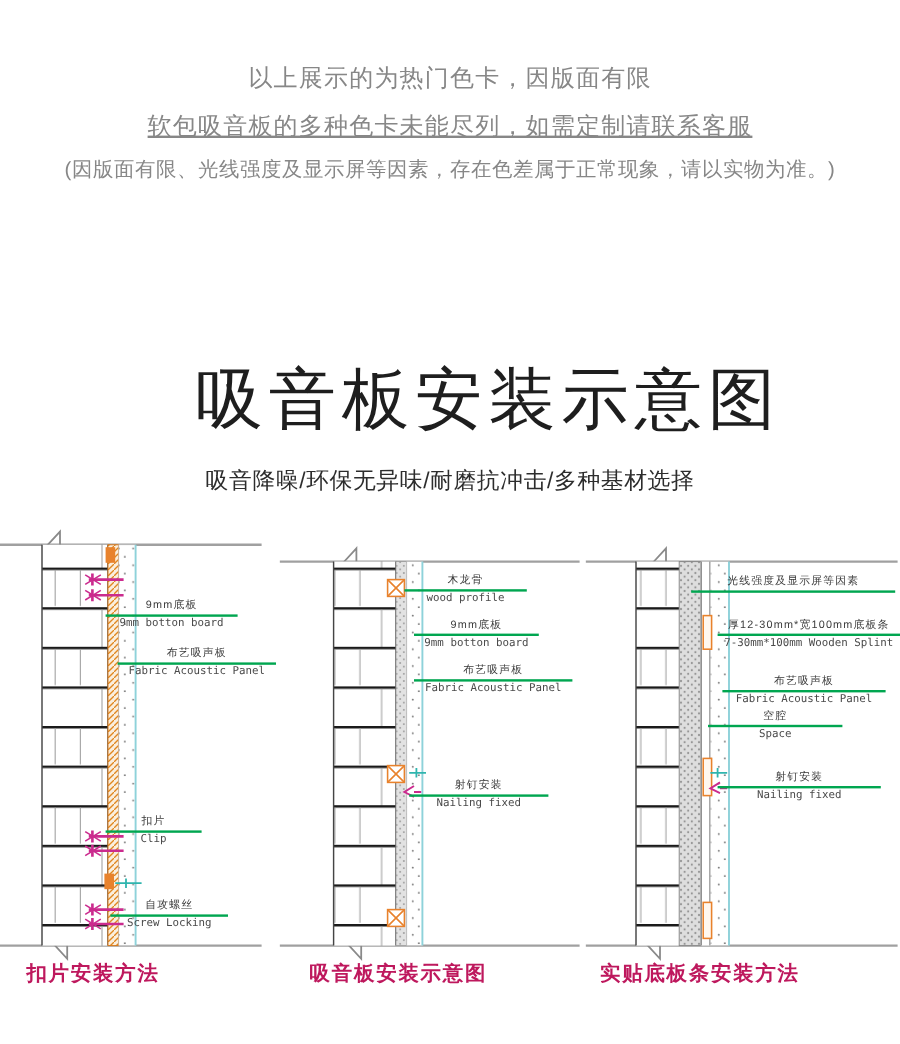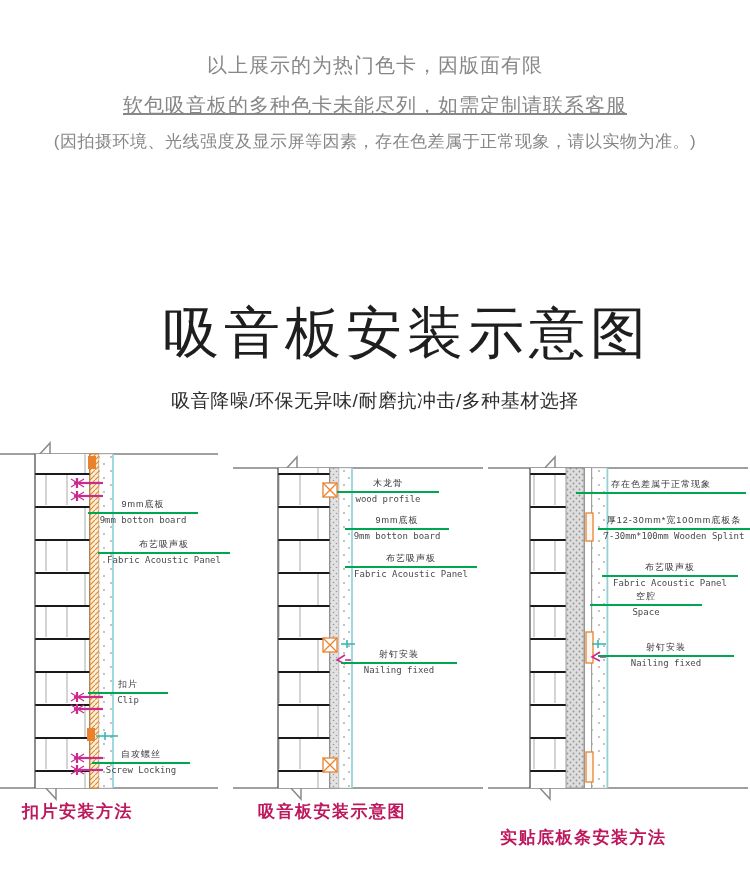--- a/index.html
+++ b/index.html
@@ -26,30 +26,30 @@
   .lbl .cn{font-size:9px;color:#3a3a3a;text-align:center;letter-spacing:1px;
            padding-bottom:1px;white-space:nowrap;}
   .lbl .rule{height:0;border-top:2px solid #00a650;}
   .lbl .en{font-family:"DejaVu Sans Mono",monospace;font-size:9px;color:#4a4a4a;
            text-align:center;padding-top:1px;white-space:nowrap;}
   
   .caption{position:absolute;top:800px;font-size:17px;font-weight:bold;color:#be185d;
            letter-spacing:1.5px;}
   #cap1{left:22px;}
   #cap2{left:258px;}
-  #cap3{left:500px;margin-top:26px;}
+  #cap3{left:500px;}
 </style>
 </head>
 <body>
 
 <div id="page">
 
   <div class="notice" id="notice1">以上展示的为热门色卡，因版面有限</div>
   <div class="notice" id="notice2">软包吸音板的多种色卡未能尽列，如需定制请联系客服</div>
-  <div class="notice" id="notice3">(因拍摄环境、光线强度及显示屏等因素，存在色差属于正常现象，请以实物为准。)</div>
+  <div class="notice" id="notice3">(因版面有限、光线强度及显示屏等因素，存在色差属于正常现象，请以实物为准。)</div>
 
   <div id="main-title">吸音板安装示意图</div>
   <div id="subtitle">吸音降噪/环保无异味/耐磨抗冲击/多种基材选择</div>
 
   <div class="diagram" id="d1">
     <svg width="232" height="362" viewBox="0 0 232 362">
       <defs>
         <pattern id="brick1" width="55" height="66" patternUnits="userSpaceOnUse">
           <rect width="55" height="66" fill="#ffffff"></rect>
           <line x1="0" y1="1" x2="55" y2="1" stroke="#1a1a1a" stroke-width="2"></line>
@@ -224,21 +224,21 @@
 
       <g stroke="#e8822c" stroke-width="1.3" fill="#fff8f0">
         <rect x="98" y="73" width="7" height="28"></rect>
         <rect x="98" y="192" width="7" height="31"></rect>
         <rect x="98" y="312" width="7" height="30"></rect>
       </g>
       <path d="M104,204 h14 M110,200 v8" fill="none" stroke="#2fb5ae" stroke-width="1.5"></path>
       <path d="M112,212 l-8,5 8,4 M112,217 h6" fill="none" stroke="#cb2b8e" stroke-width="1.6"></path>
     </svg>
     <div class="lbl" style="left:88px;top:38px;width:170px;">
-      <div class="cn">存在色差属于正常现象</div>
+      <div class="cn">光线强度及显示屏等因素</div>
       <div class="rule"></div>
       <div class="en"></div>
     </div>
     <div class="lbl" style="left:110px;top:74px;width:152px;">
       <div class="cn">厚12-30mm*宽100mm底板条</div>
       <div class="rule"></div>
       <div class="en">7-30mm*100mm Wooden Splint</div>
     </div>
     <div class="lbl" style="left:114px;top:121px;width:136px;">
       <div class="cn">布艺吸声板</div>

